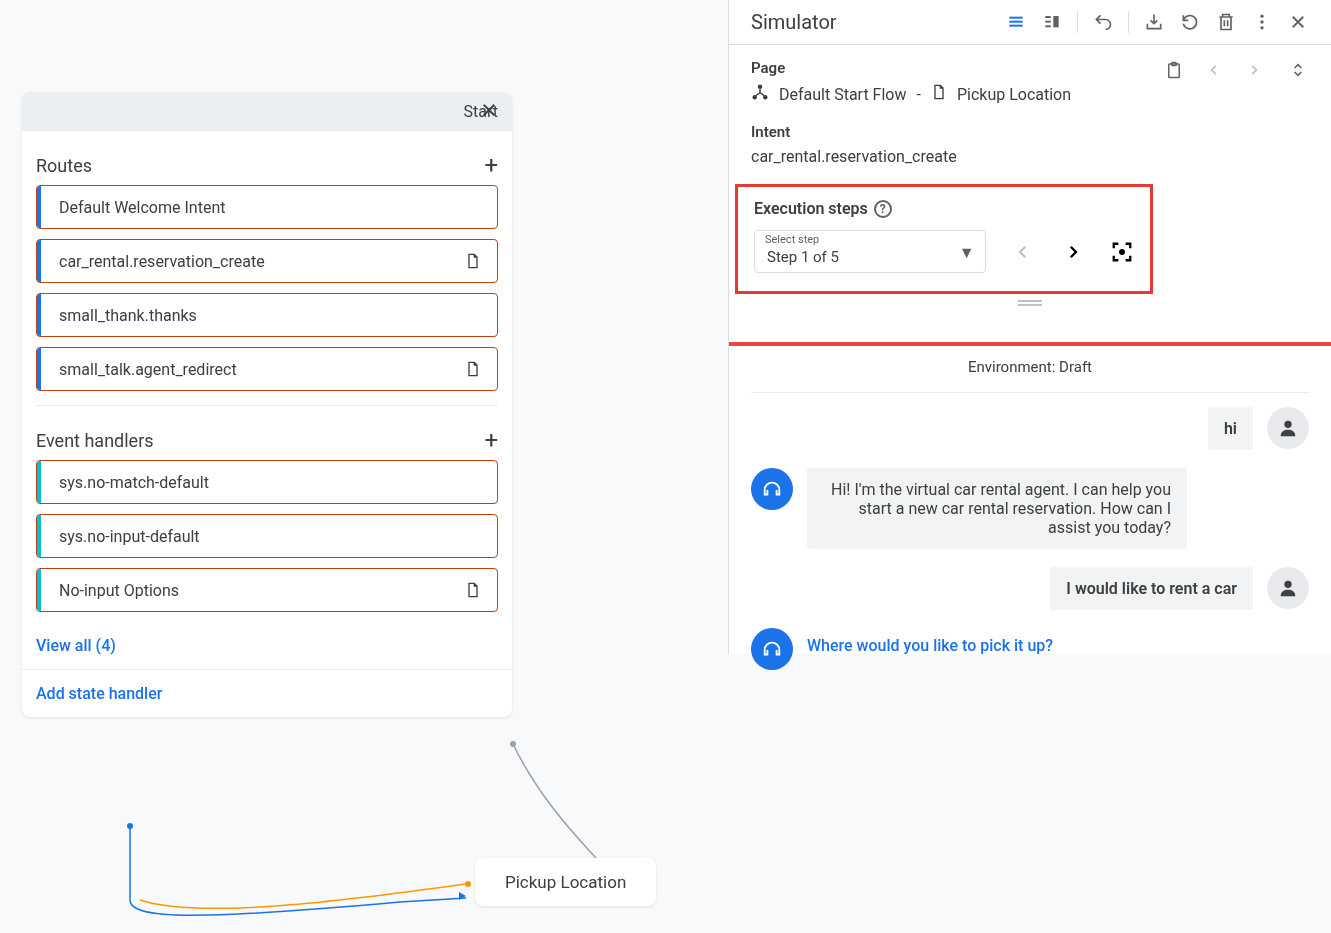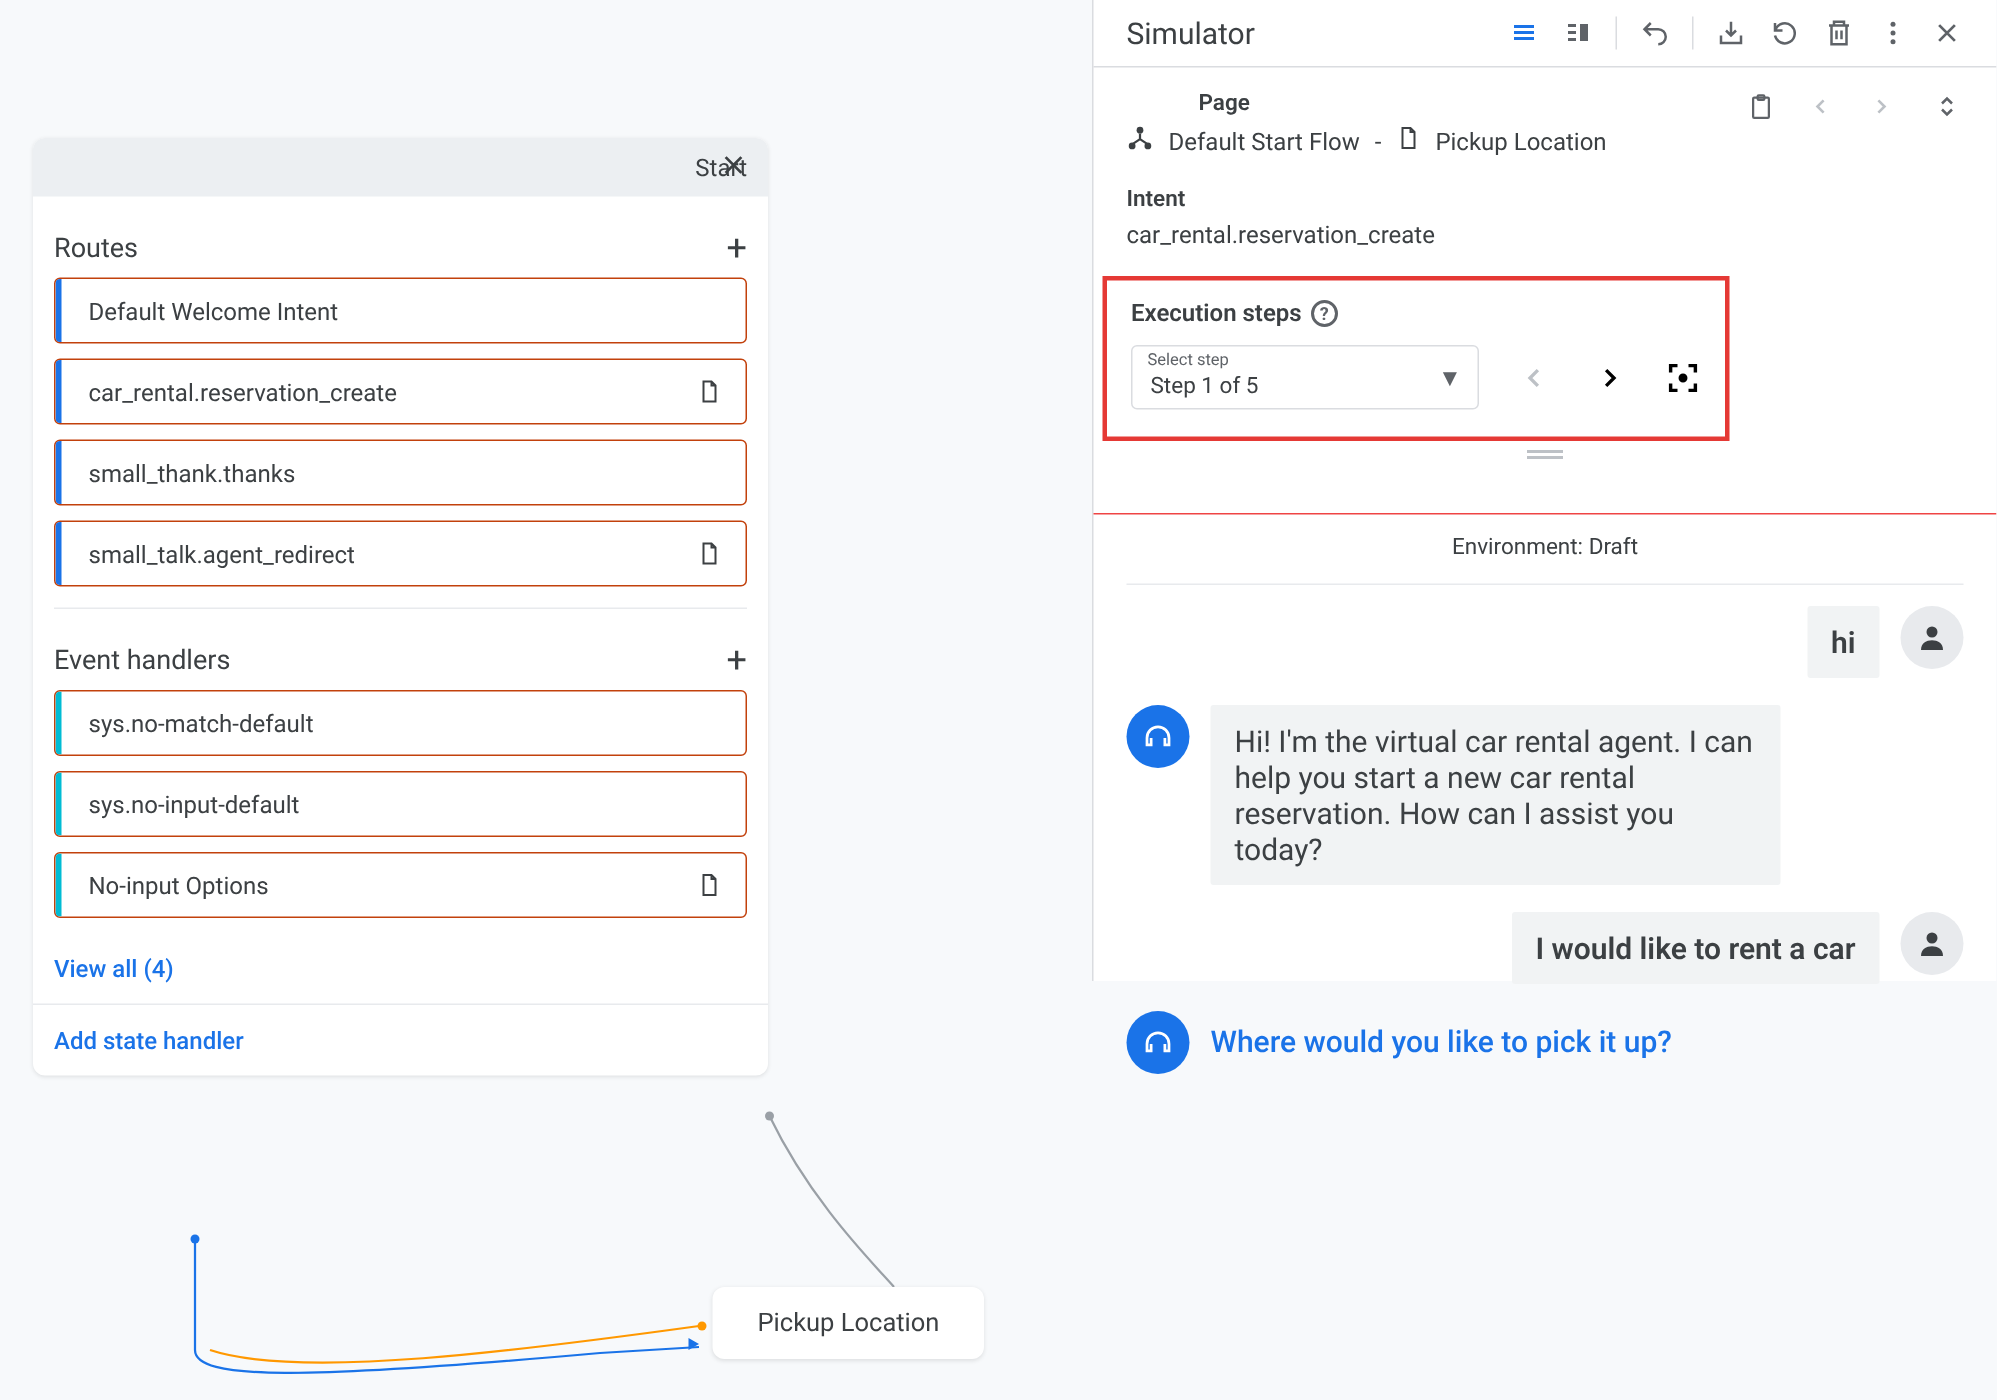--- a/index.html
+++ b/index.html
@@ -242,21 +242,21 @@
     }
     .chev.disabled { color: #bdc1c6; cursor: default; }
     .drag-handle {
       width: 24px; height: 6px;
       border-top: 2px solid #bdc1c6;
       border-bottom: 2px solid #bdc1c6;
       margin: 6px auto 10px;
     }
     .chat {
       padding: 0 22px;
-      border-top: 1px solid #ef4444;
+      border-top: 4px solid #ef4444;
       margin-top: 36px;
     }
     .env {
       text-align: center;
       font-size: 15px;
       color: #3c4043;
       padding: 12px 0 16px;
       border-bottom: 1px solid #e8eaed;
       margin: 0 0 14px;
     }
@@ -273,38 +273,38 @@
       display: flex;
       align-items: center;
       justify-content: center;
       flex-shrink: 0;
     }
     .avatar.agent { background: #1a73e8; color: #fff; }
     .avatar.user { background: #e8eaed; color: #3c4043; }
     .bubble {
       background: #f1f3f4;
       padding: 12px 16px;
-      font-size: 20px;
+      font-size: 16px;
       color: #3c4043;
       max-width: 380px;
       border-radius: 2px;
+      text-align: right;
     }
     .bubble.user {
       font-weight: 600;
     }
     .bubble.link {
       color: #1a73e8;
       background: none;
       padding: 8px 0;
     }
     .page-nav {
       display: flex;
       justify-content: space-between;
-      align-items: center;
-      margin-left: 48px;
+      align-items: flex-start;
     }
     .nav-icons {
       display: flex;
       align-items: center;
       gap: 22px;
     }
     .nav-chev { color: #bdc1c6; width:18px; display:inline-flex; }
   </style>
 </head>
 <body>

